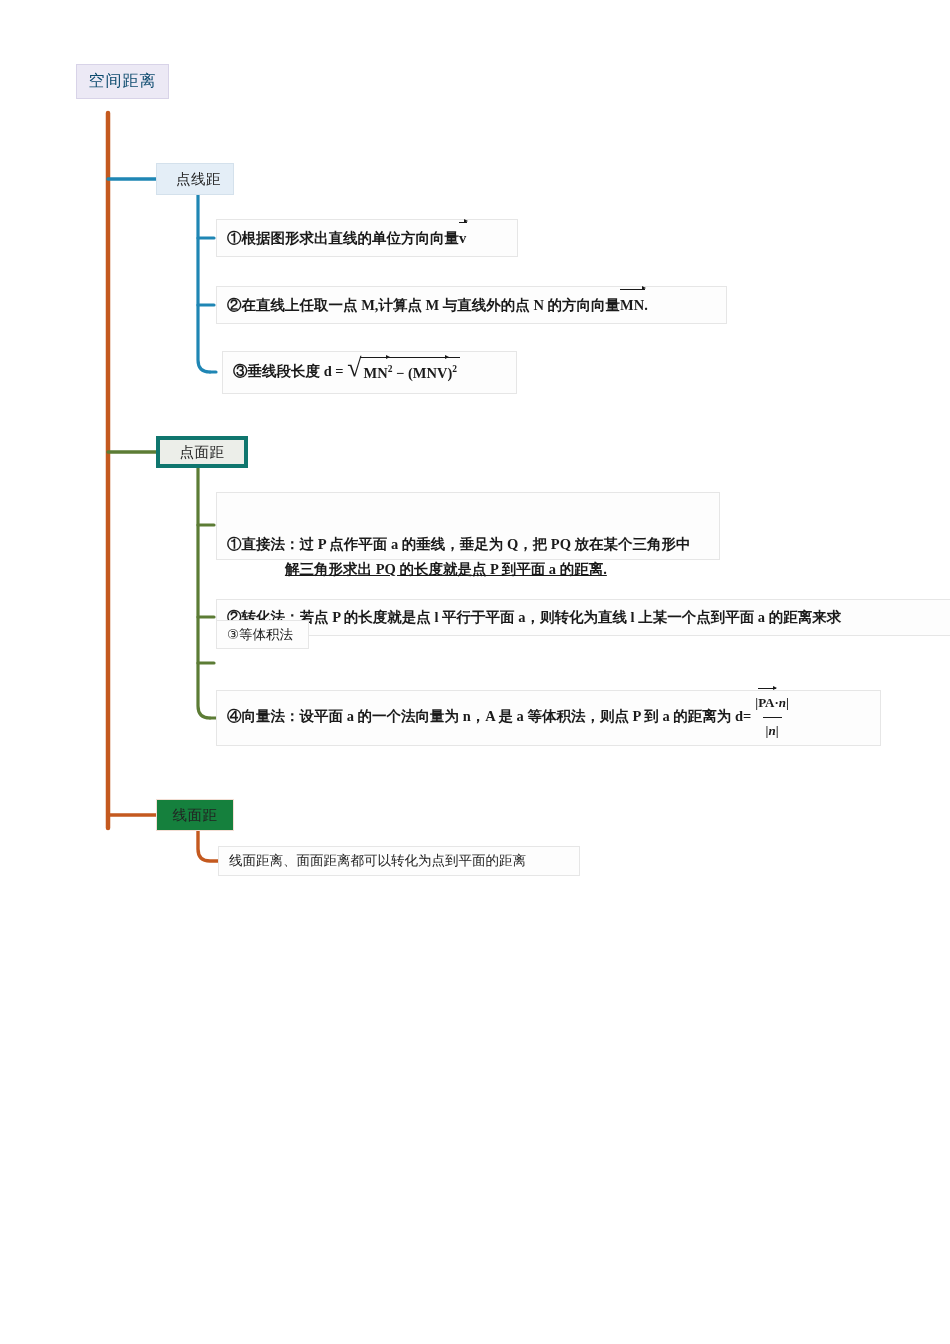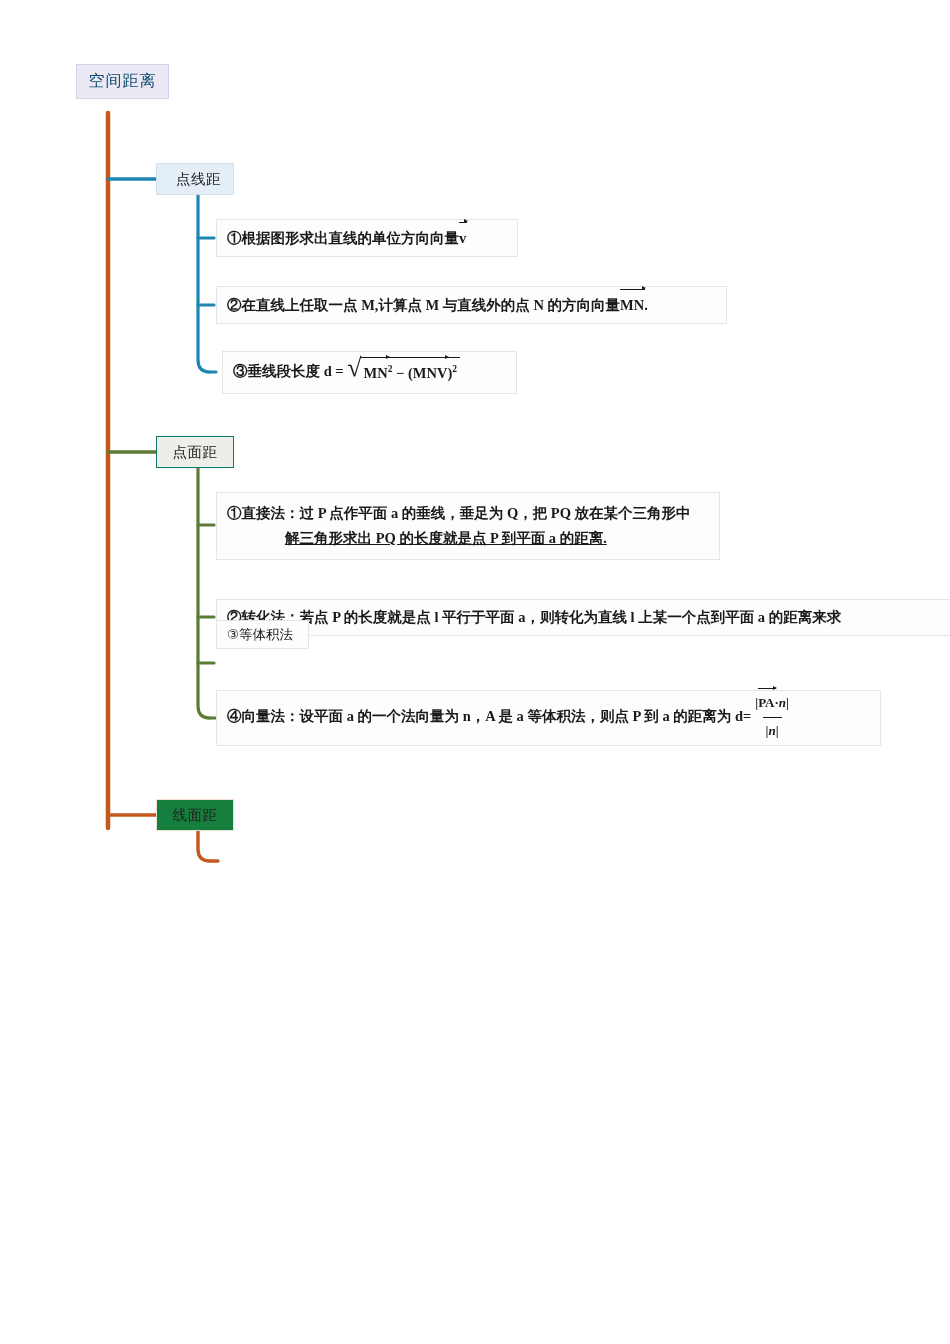--- a/index.html
+++ b/index.html
@@ -47,21 +47,21 @@
 
   .branch-node {
     height: 32px;
     font-size: 14.5px;
     color: #222222;
     letter-spacing: 0.5px;
     padding: 0 12px;
   }
 
   .branch-b1 { left: 156px; top: 163px; width: 78px; background:#e4eef7; border:1px solid #d4e1ec;justify-content:flex-end; }
-  .branch-b2 { left: 156px; top: 436px; width: 78px; background:#eceee9; border:1px solid #0f766e; }
+  .branch-b2 { left: 156px; top: 436px; width: 92px; background:#eceee9; border:4px solid #0f766e; }
   .branch-b3 { left: 156px; top: 799px; width: 78px; background:#15803d; border:1px solid #f3ded4; }
 
   
   .leaf {
     position: absolute;
     box-sizing: border-box;
     background: #fdfdfd;
     border: 1px solid #e6e6e6;
     display: flex;
     align-items: center;
@@ -124,21 +124,21 @@
     align-items: center;
     vertical-align: middle;
     font-size: 13px;
     margin: 16px 1px;
     position: relative;
     top: -1px;
   }
   .frac .num { padding: 0 3px 1px 3px; }
   .frac .den { padding: 1px 3px 0 3px; border-top: 1.3px solid #1a1a1a; }
 
-  .two-line .leaf-text { white-space: normal; line-height: 1.75; }
+  .two-line .leaf-text { white-space: normal; line-height: 1.75; margin-top: 31px; }
   .indent-line { display: block; padding-left: 58px; text-decoration: underline; }
 </style>
 </head>
 <body>
 
 <div id="canvas">
 
   <svg width="950" height="1344" style="position:absolute;left:0;top:0;">
 
     <path d="M 108 113 L 108 828" stroke="#c4591f" stroke-width="4.5" fill="none" stroke-linecap="round"></path>
@@ -220,14 +220,19 @@
 
   <div class="leaf" style="left:216px; top:690px; width:665px; height:56px;">
     <span class="leaf-text">
       <span>④</span><span>向量法：设平面 a 的一个法向量为 n，A 是 a 等体积法，则点 P 到 a 的距离为 d=</span><span class="frac">
           <span class="num">|<span class="vec">PA</span>·<span class="ital">n</span>|</span>
           <span class="den">|<span class="ital">n</span>|</span>
         </span>
     </span>
   </div>
 
+  <div class="leaf leaf-plain" style="left:218px; top:846px; width:362px; height:30px;">
+    <span class="leaf-text">
+      <span>线面距离、面面距离都可以转化为点到平面的距离</span>
+    </span>
+  </div>
 
 </div>
 
 </body></html>

